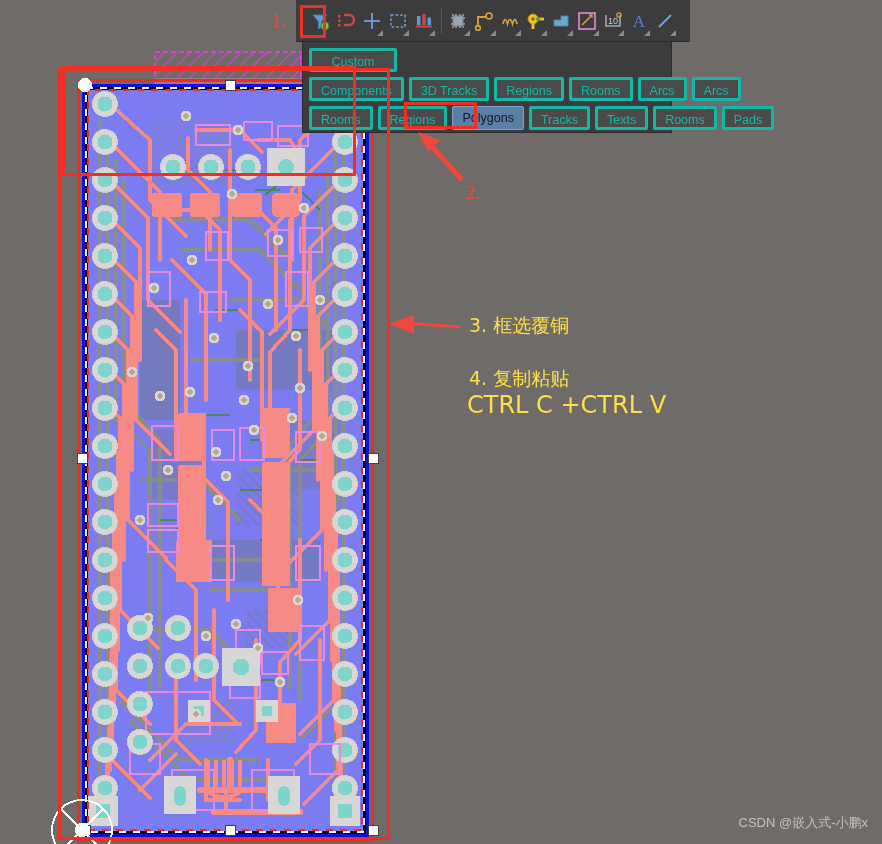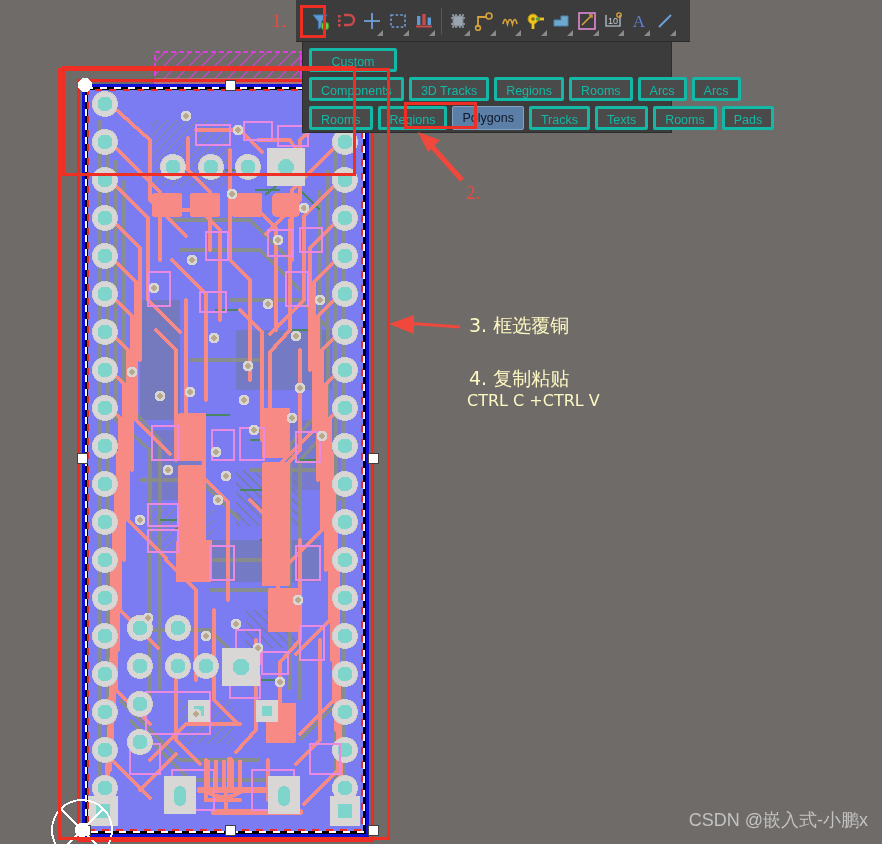--- a/index.html
+++ b/index.html
@@ -55,30 +55,30 @@
   #box-components { left:62px; top:66px; width:294px; height:110px; }
   #box-polygons { left:404px; top:102px; width:73px; height:27px; }
   #box-selection { left:58px; top:68px; width:332px; height:772px; }
 
   
   .ann-num { position:absolute; color:#f0483c; font-size:19px; font-family:"Liberation Serif","DejaVu Serif",serif; }
   #num1 { left:272px; top:10px; }
   #num2 { left:466px; top:182px; }
 
   
-  .ann-cjk { position:absolute; color:#fef9c3; font-size:19px; white-space:nowrap;
+  .ann-cjk { position:absolute; color:#fde047; font-size:19px; white-space:nowrap;
              font-family:"DejaVu Sans","Liberation Sans",sans-serif;text-align:center; }
   #ann3 { left:469px; top:313px; }
   #ann4 { left:469px; top:366px; }
-  #ann4b { left:467px; top:391px; font-size:16px; }
+  #ann4b { left:467px; top:391px; font-size:24px; }
 
   
   #watermark {
     position:absolute; right:14px; bottom:12px;
-    color:#cfcfcf; font-size:18px; opacity:.88; white-space:nowrap;
+    color:#cfcfcf; font-size:13px; opacity:.88; white-space:nowrap;
   }
 </style>
 </head>
 <body>
 
 <div id="pcb-canvas">
   <svg id="pcb-svg" width="882" height="844" shape-rendering="crispEdges">
     <defs>
       <pattern id="hatchMag" width="9" height="9" patternUnits="userSpaceOnUse" patternTransform="rotate(45)">
         <rect width="9" height="9" fill="#6e6b68"></rect>

